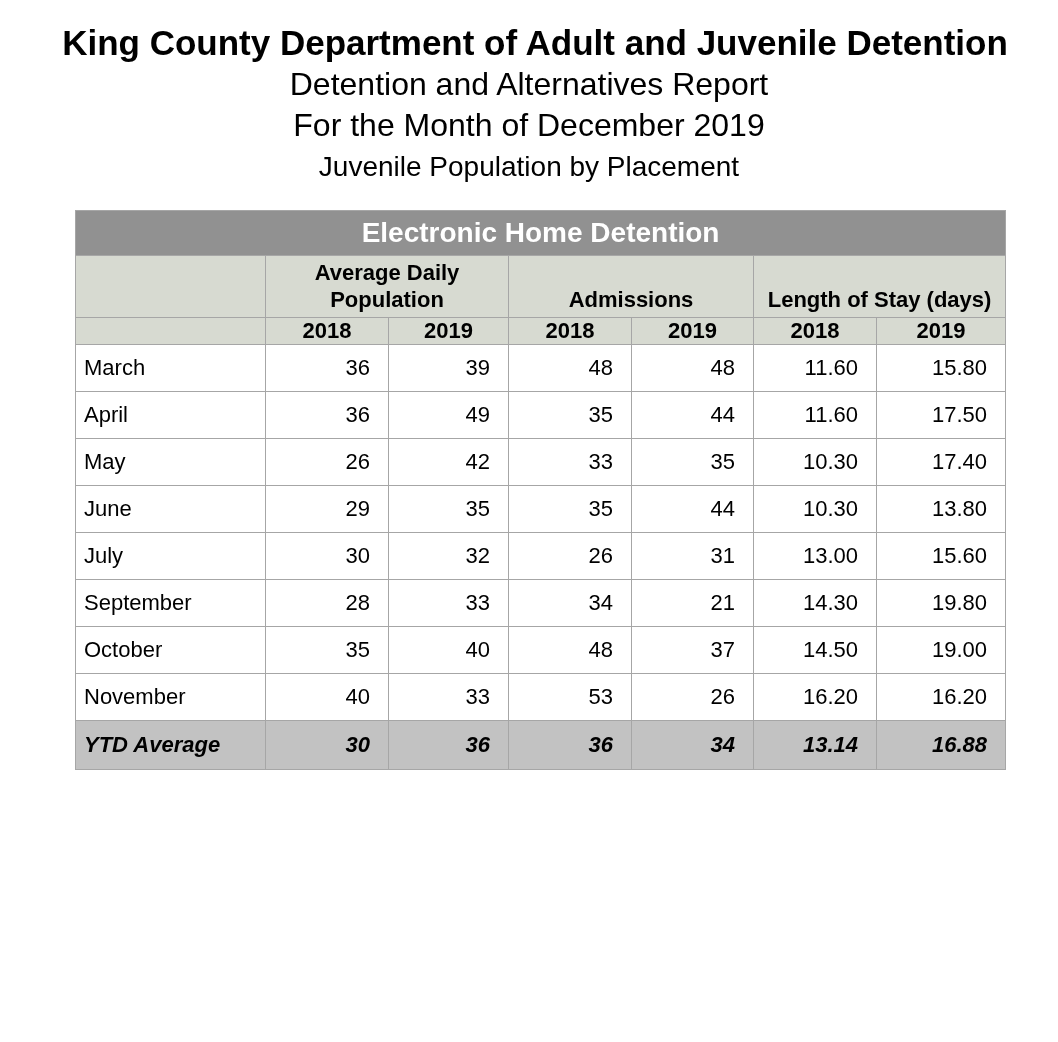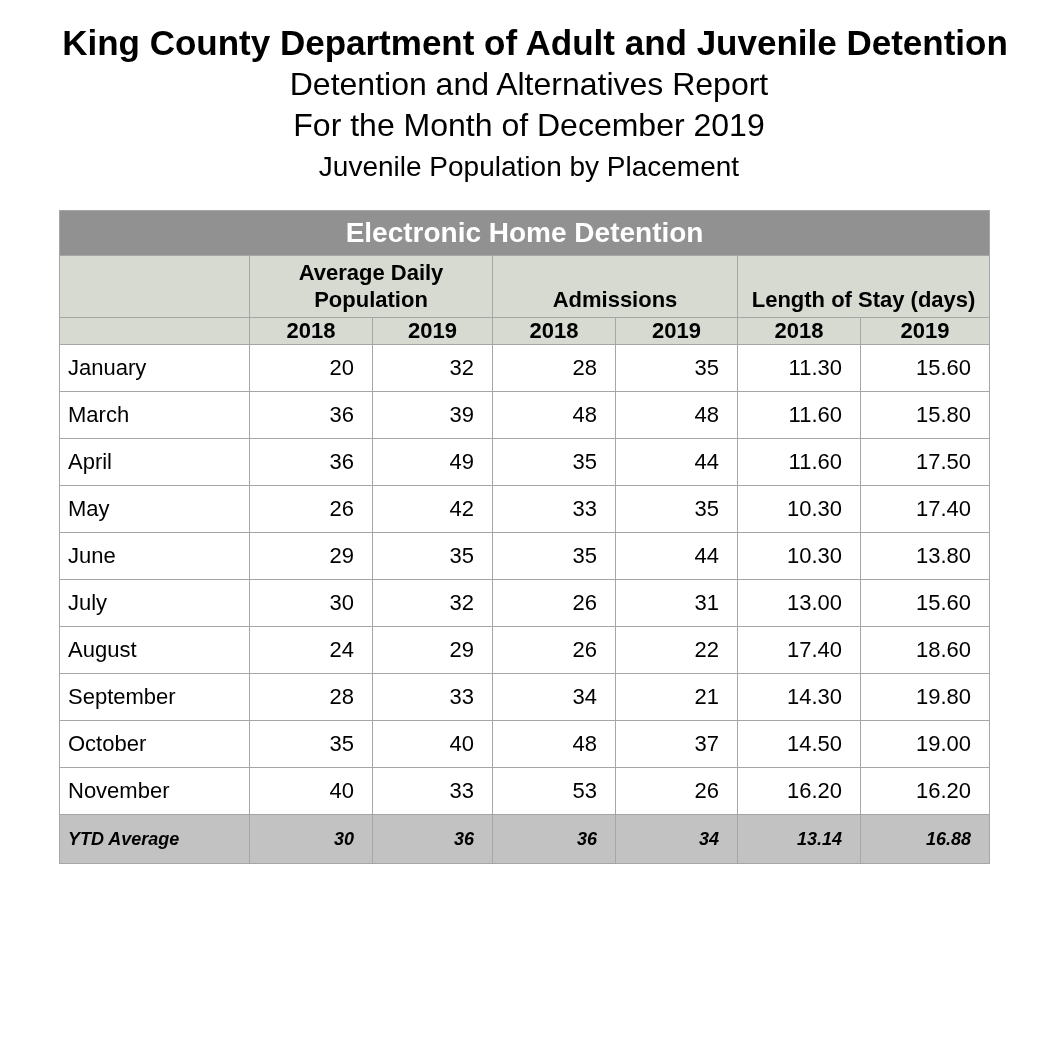--- a/index.html
+++ b/index.html
@@ -39,21 +39,21 @@
   .section-title {
     font-size: 28px;
     line-height: 41px;
     font-weight: normal;
     text-align: center;
   }
   table.placement-table {
     border-collapse: collapse;
     table-layout: fixed;
     width: 930px;
-    margin: 23px 0 0 59px;
+    margin: 23px 0 0 75px;
   }
   .placement-table th, .placement-table td {
     border: 1px solid var(--border-color);
     overflow: hidden;
     white-space: normal;
   }
   tr.title-row th {
     height: 45px;
     background: var(--title-bar-bg);
     color: var(--title-bar-text);
@@ -79,21 +79,21 @@
     font-weight: bold;
     text-align: center;
     vertical-align: middle;
   }
   tbody.data-rows td { height: 47px; font-size: 22px; vertical-align: middle; background: #ffffff; }
   td.month, td.label { text-align: left; padding-left: 8px; }
   td.num { text-align: right; padding-right: 18px; }
   tfoot td {
     height: 49px;
     background: var(--ytd-bg);
-    font-size: 18px;
+    font-size: 22px;
     font-weight: bold;
     font-style: italic;
     vertical-align: middle;
   }
 </style>
 </head>
 <body>
 
 <div class="page">
 
@@ -130,29 +130,20 @@
         <th>2018</th>
         <th>2019</th>
         <th>2018</th>
         <th>2019</th>
         <th>2018</th>
         <th>2019</th>
       </tr>
     </thead>
     <tbody class="data-rows">
 
-  <tr>
-    <td class="month">January</td>
-    <td class="num">20</td>
-    <td class="num">32</td>
-    <td class="num">28</td>
-    <td class="num">35</td>
-    <td class="num">11.30</td>
-    <td class="num">15.60</td>
-  </tr>
 
 
   <tr>
     <td class="month">March</td>
     <td class="num">36</td>
     <td class="num">39</td>
     <td class="num">48</td>
     <td class="num">48</td>
     <td class="num">11.60</td>
     <td class="num">15.80</td>
@@ -191,29 +182,20 @@
   <tr>
     <td class="month">July</td>
     <td class="num">30</td>
     <td class="num">32</td>
     <td class="num">26</td>
     <td class="num">31</td>
     <td class="num">13.00</td>
     <td class="num">15.60</td>
   </tr>
 
-  <tr>
-    <td class="month">August</td>
-    <td class="num">24</td>
-    <td class="num">29</td>
-    <td class="num">26</td>
-    <td class="num">22</td>
-    <td class="num">17.40</td>
-    <td class="num">18.60</td>
-  </tr>
 
   <tr>
     <td class="month">September</td>
     <td class="num">28</td>
     <td class="num">33</td>
     <td class="num">34</td>
     <td class="num">21</td>
     <td class="num">14.30</td>
     <td class="num">19.80</td>
   </tr>

